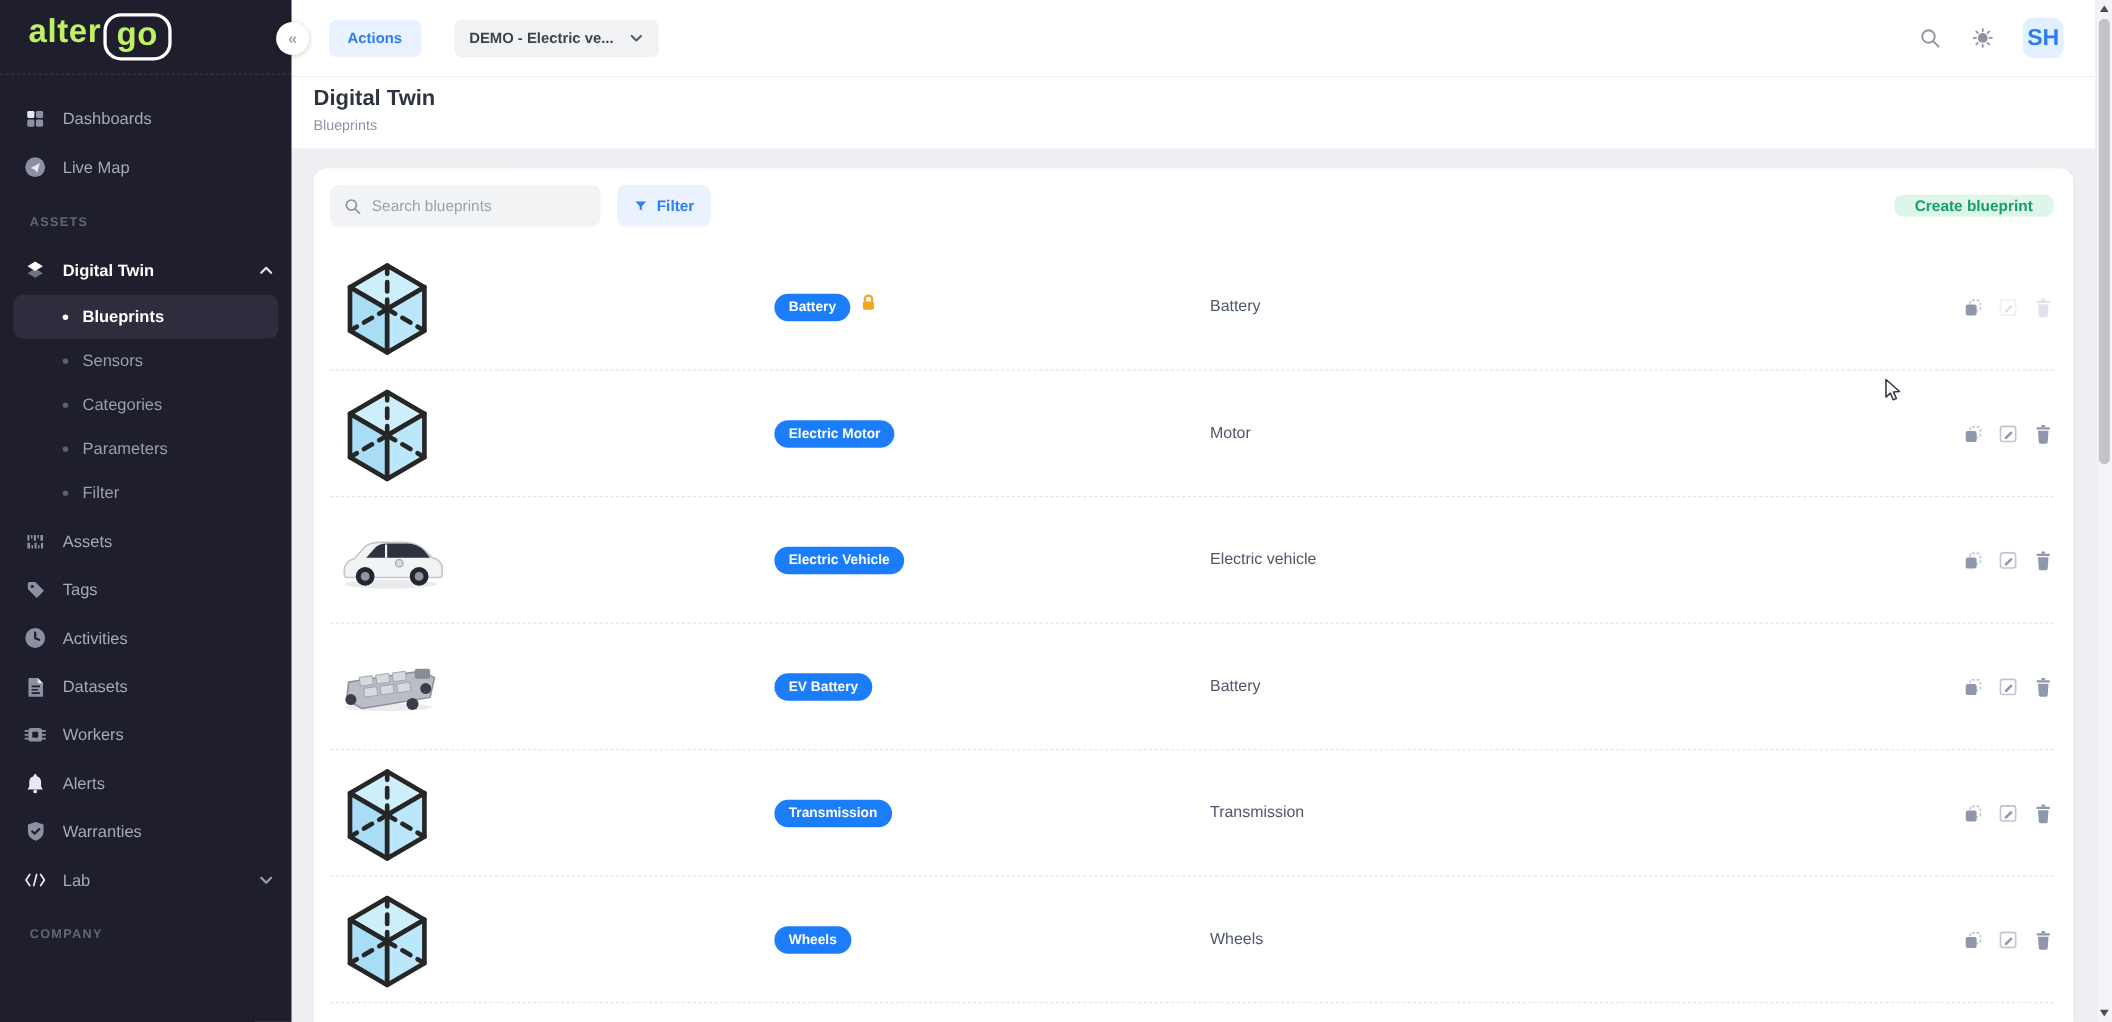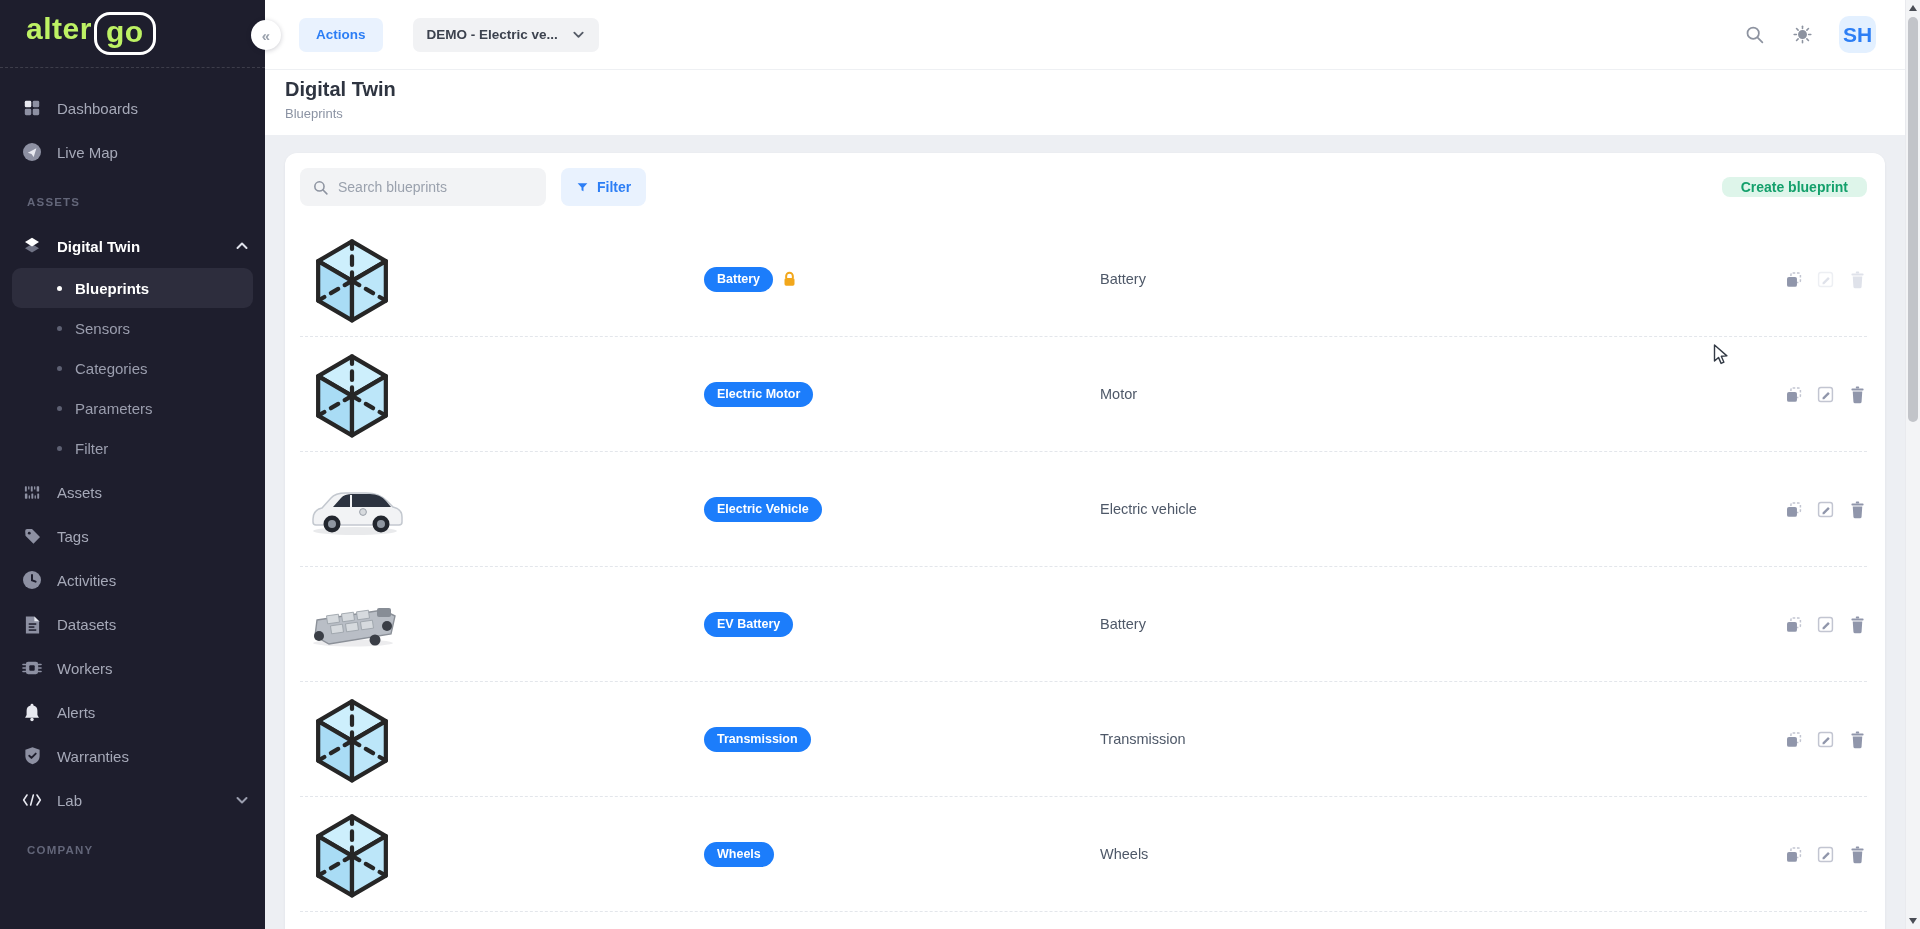--- a/index.html
+++ b/index.html
@@ -66,21 +66,21 @@
                 border-radius:8px; font-size:14px; font-weight:700; padding:0 19px; cursor:pointer;
                 font-family:"Liberation Sans",sans-serif; }
 
   .tbl { margin-top:16px; }
   .tbl-header, .tbl-row { display:grid; grid-template-columns:404px 396px 1fr 120px; align-items:center; }
   .tbl-header { height:36px; border-bottom:1px dashed #dfe3e9; color:#8b94a8; font-size:12px;
                 font-weight:700; letter-spacing:.5px; }
   .th { display:flex; align-items:center; gap:7px; }
   .th.right, .td.right { justify-content:flex-end; text-align:right; }
   .tbl-row { height:115px; border-bottom:1px dashed #e3e6eb; }
-  .td { display:flex; align-items:center; }
+  .td { display:flex; }
   .img-cell { padding-left:5px; }
   .badge { background:#1c7dfb; color:#fff; font-size:12.5px; font-weight:700;
            padding:5px 13px; border-radius:13px; line-height:1.2; }
   .lock { margin-left:9px; display:flex; }
   .category { font-size:14.5px; color:#4e5868; }
   .row-actions { display:flex; gap:13px; justify-content:flex-end; }
   .act-btn { width:19px; height:19px; border:none; background:transparent; padding:0; cursor:pointer;
              color:#9096ab; display:flex; align-items:center; justify-content:center; }
   .act-btn.disabled { color:#dfe2ea; cursor:default; }
 

